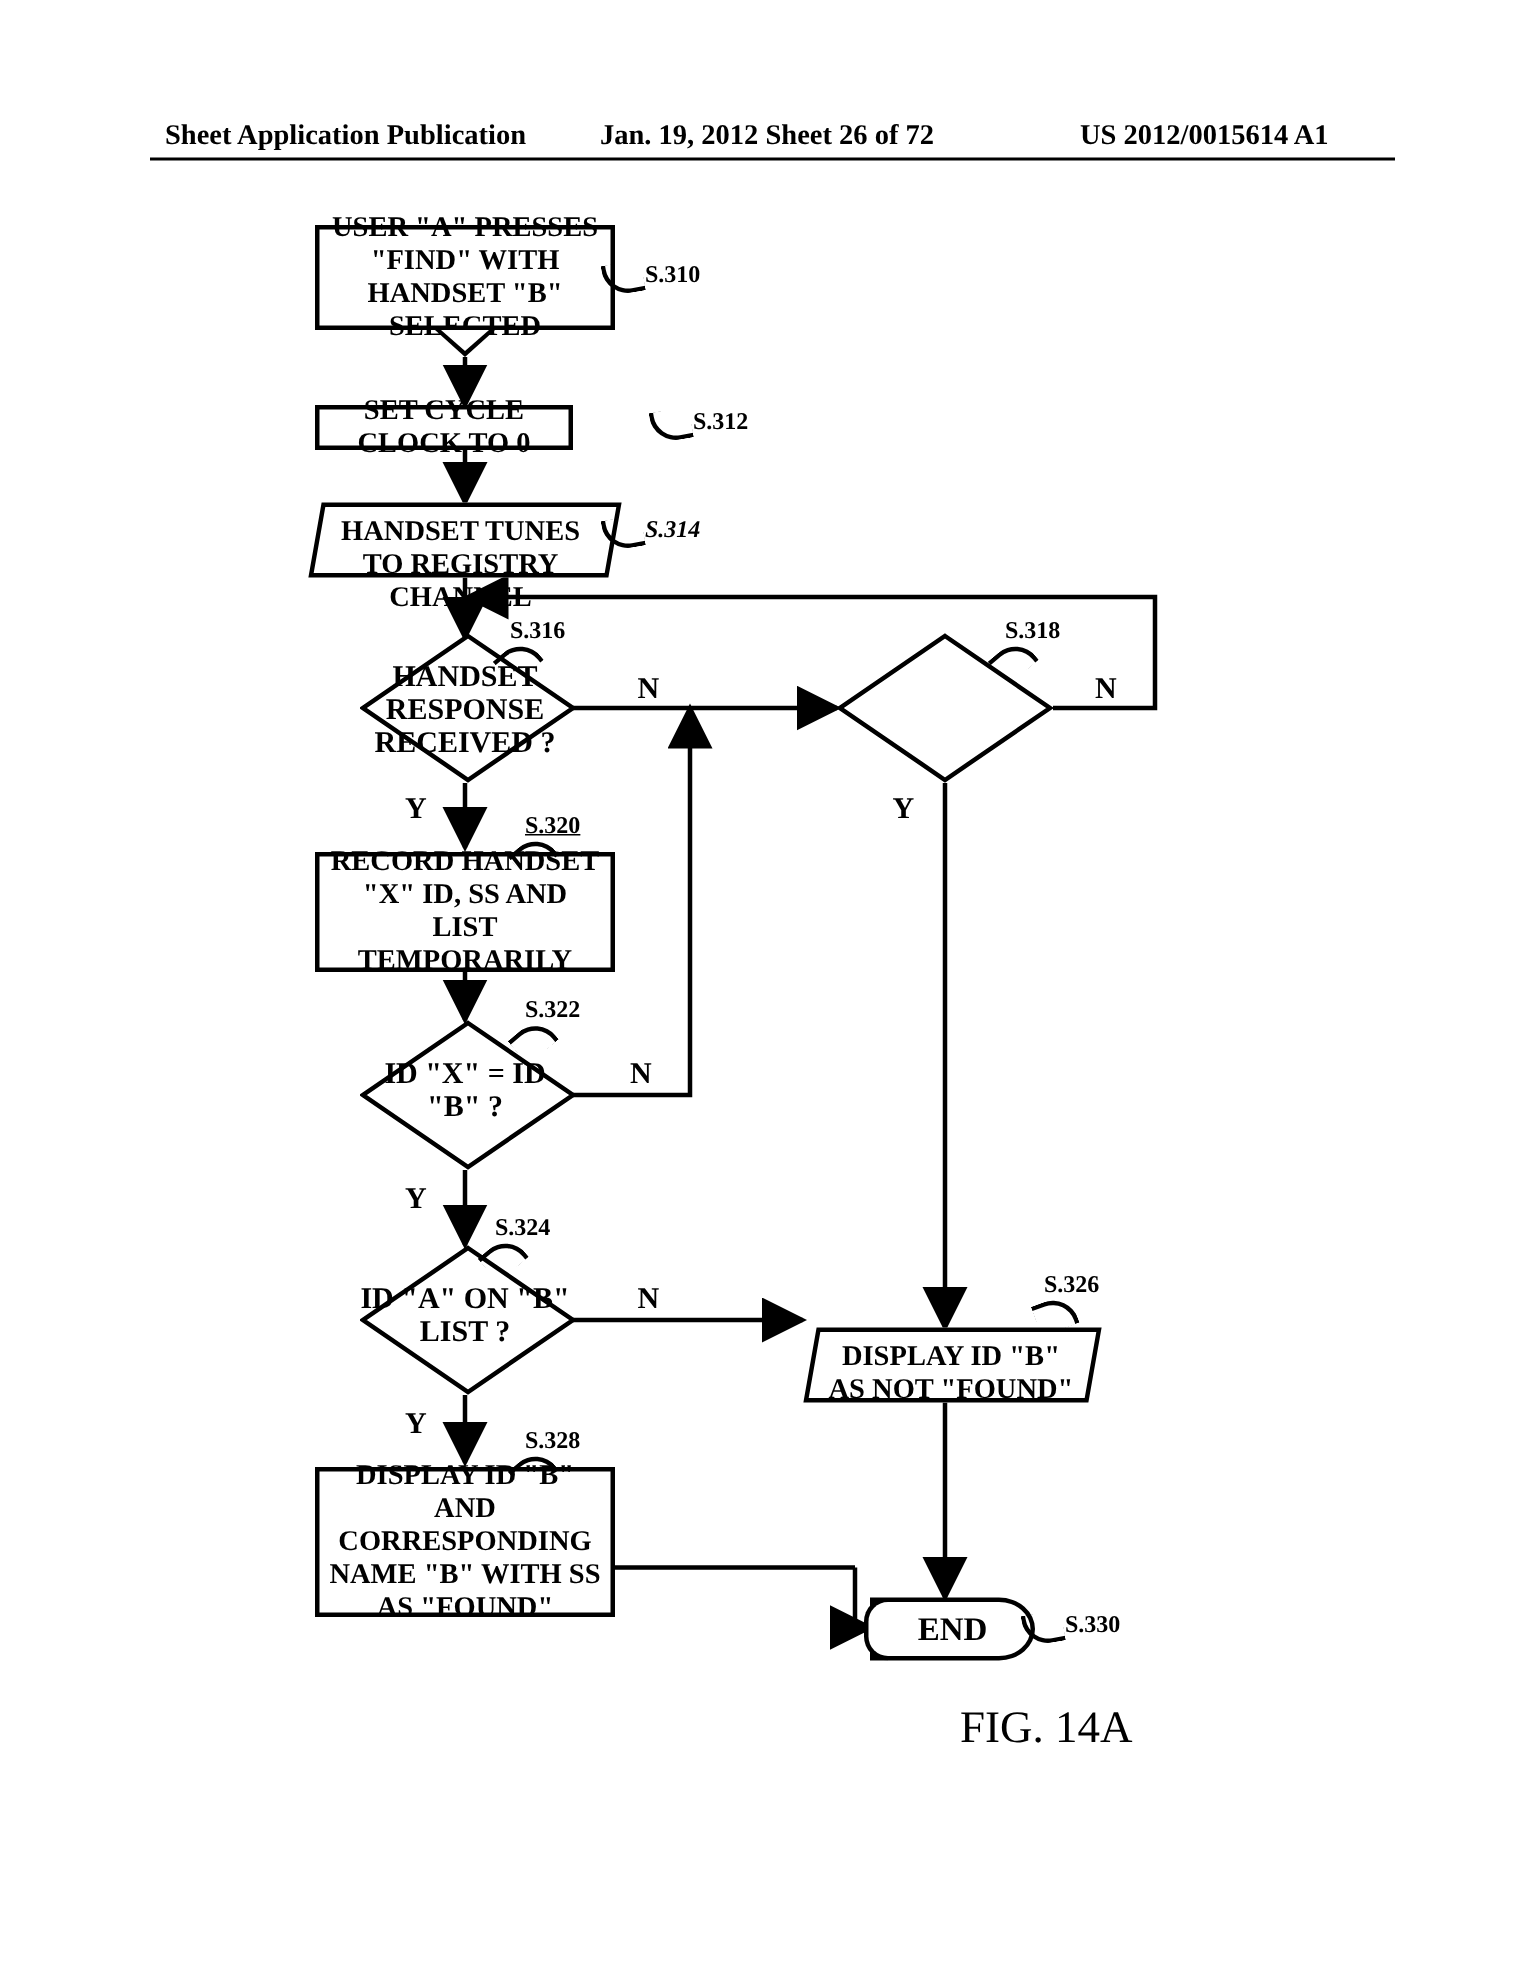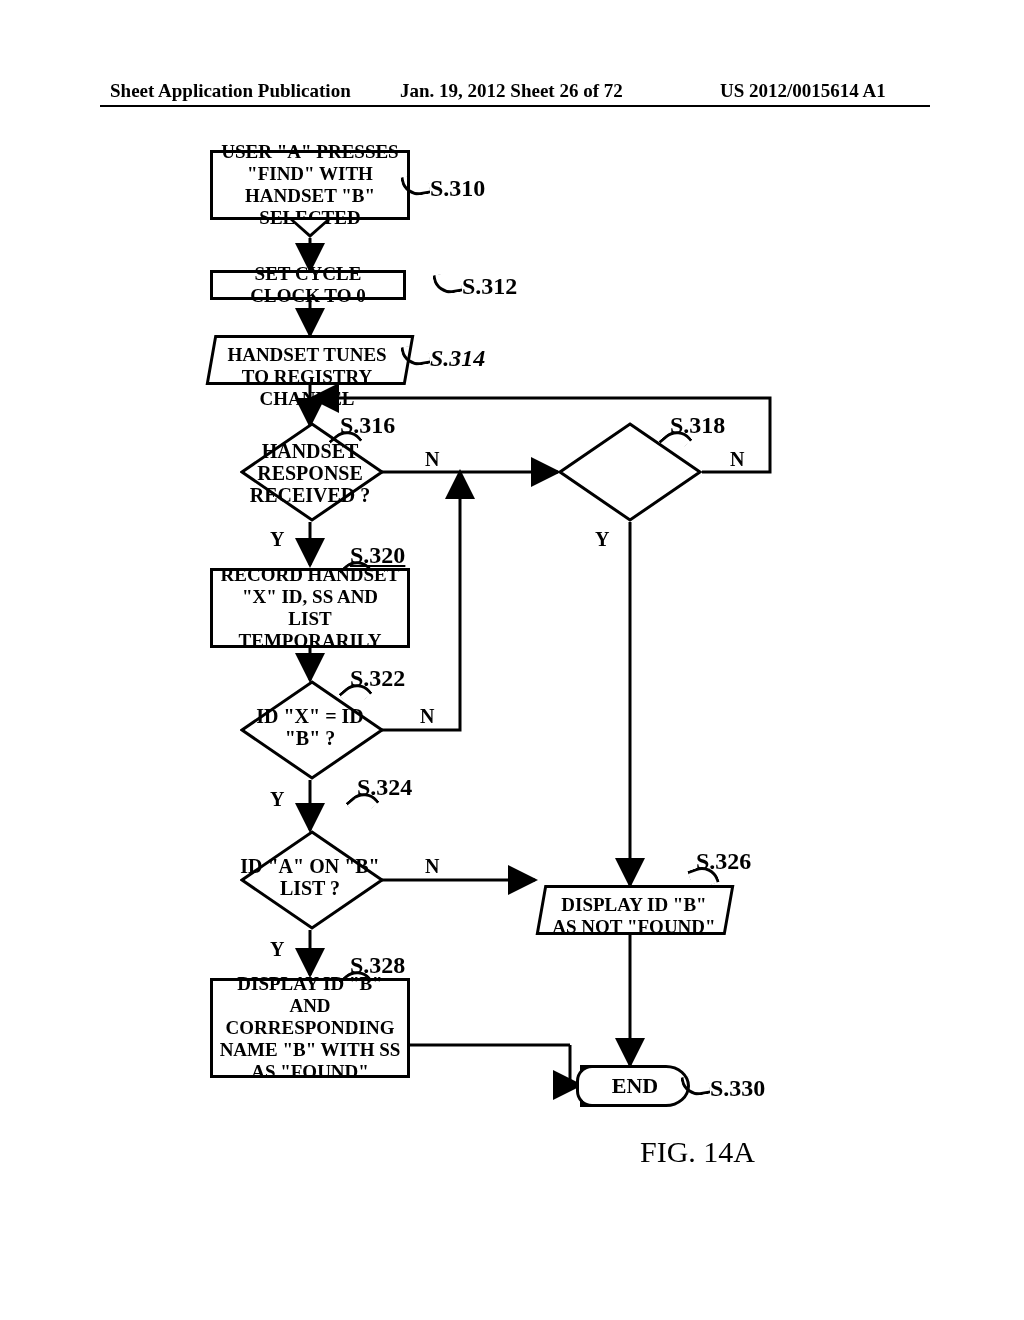--- a/index.html
+++ b/index.html
@@ -92,21 +92,21 @@
   .diamond .dlabel {
     position: absolute;
     width: 140px;
     text-align: center;
     font-size: 20px;
     font-weight: bold;
     line-height: 1.1;
   }
   .ref {
     position: absolute;
-    font-size: 24px;
+    font-size: 16px;
     font-weight: bold;
   }
   .ref .tick {
     position: absolute;
     width: 24px; height: 18px;
     border-bottom: 3px solid #000;
     border-left: 3px solid #000;
     border-bottom-left-radius: 18px;
     transform: rotate(-10deg);
   }
@@ -188,21 +188,21 @@
 
   <div class="node startbox" style="left:10px; top:0; width:200px; height:70px;">
     <span>USER "A" PRESSES "FIND" WITH HANDSET "B" SELECTED</span>
   </div>
   <div class="startbottom" style="left:90px; top:70px;"></div>
   <div class="ref" style="left:230px; top:25px;">
     <span class="tick" style="left:-28px; top:0;"></span>
     <span>S.310</span>
   </div>
 
-  <div class="node" style="left:10px; top:120px; width:196px; height:30px;">
+  <div class="node" style="left:10px; top:120px; width:172px; height:30px;">
     <span>SET CYCLE CLOCK TO 0</span>
   </div>
   <div class="ref" style="left:230px; top:123px;margin-left:32px;">
     <span class="tick" style="left:-28px; top:0;"></span>
     <span>S.312</span>
   </div>
 
   <div class="parallelogram" style="left:10px; top:185px; width:200px; height:50px;">
     <div class="inner">HANDSET TUNES TO REGISTRY CHANNEL</div>
   </div>
@@ -256,21 +256,21 @@
   </div>
   <div class="edgelabel" style="left:70px; top:638px;">Y</div>
   <div class="edgelabel" style="left:220px; top:555px;">N</div>
 
   <div class="diamond" style="left:40px; top:680px;">
     <svg width="145" height="102">
         <polygon points="72,2 142,50 72,98 2,50" fill="#fff" stroke="#000" stroke-width="3"></polygon>
       </svg>
     <div class="dlabel" style="top:25px;">ID "A" ON "B" LIST ?</div>
   </div>
-  <div class="ref" style="left:130px; top:624px;margin-left:27px;">
+  <div class="ref" style="left:130px; top:660px;">
     <span class="tick" style="left:-8px; top:18px; transform:rotate(140deg);"></span>
     <span>S.324</span>
   </div>
   <div class="edgelabel" style="left:70px; top:788px;">Y</div>
   <div class="edgelabel" style="left:225px; top:705px;">N</div>
 
   <div class="parallelogram" style="left:340px; top:735px; width:190px; height:50px;">
     <div class="inner">DISPLAY ID "B" AS NOT "FOUND"</div>
   </div>
   <div class="ref" style="left:496px; top:698px;">

